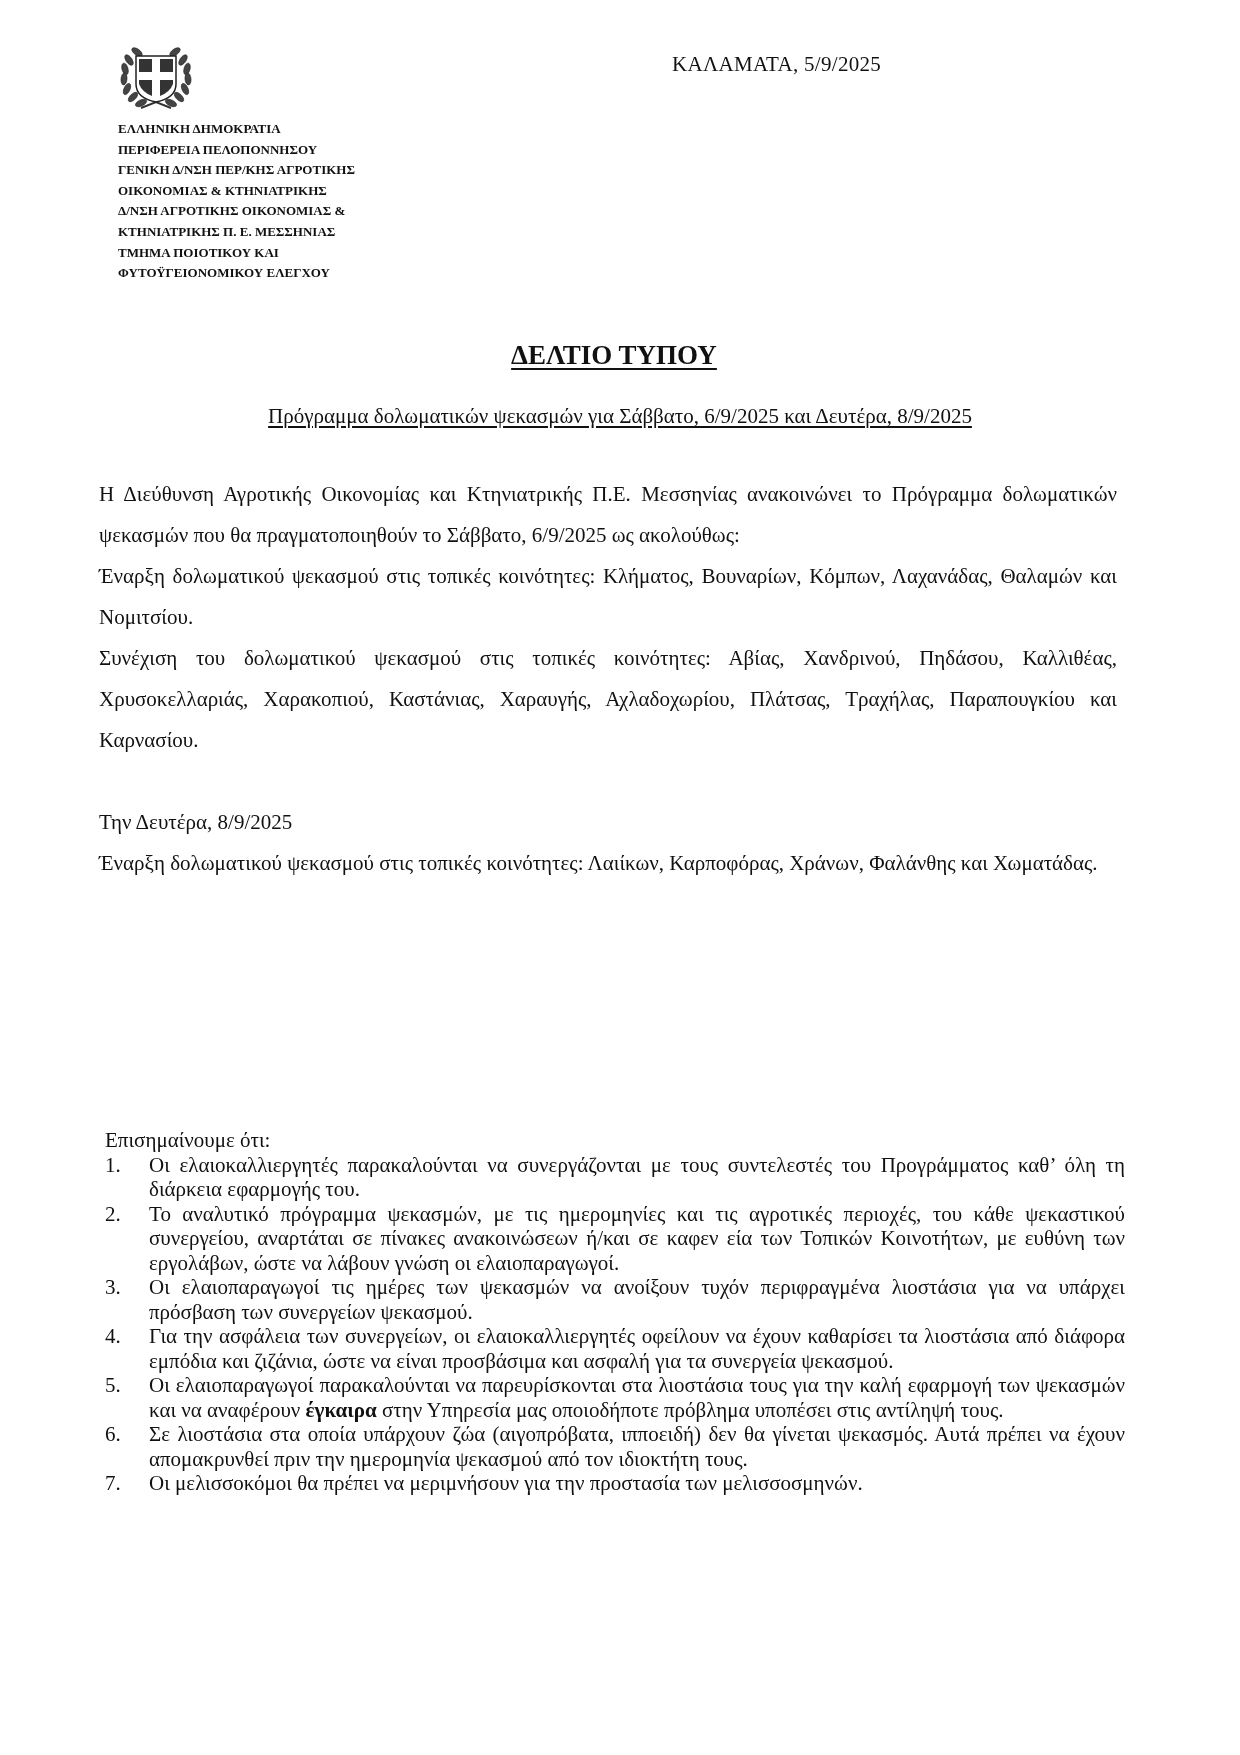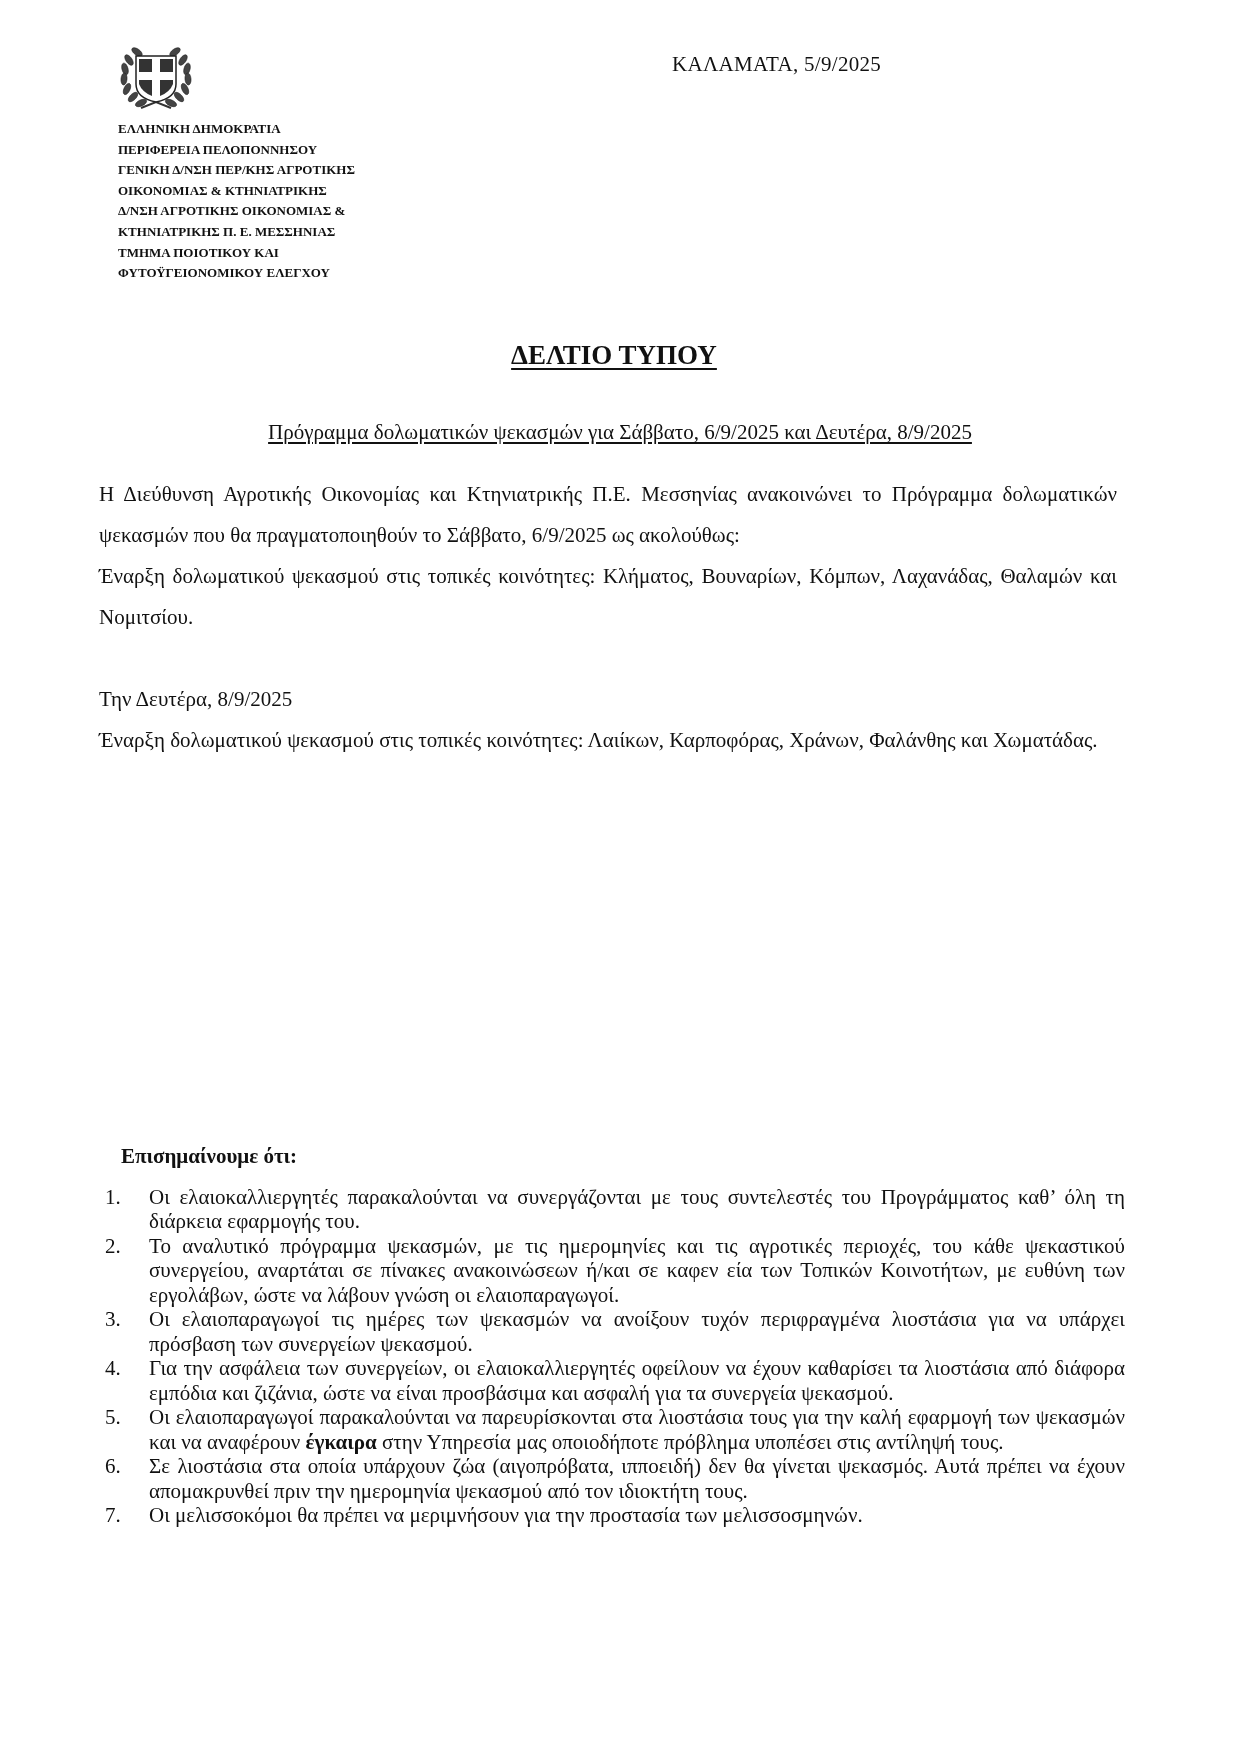--- a/index.html
+++ b/index.html
@@ -52,21 +52,21 @@
       text-align: center;
       font-weight: bold;
       font-size: 27px;
       text-decoration: underline;
       text-underline-offset: 4px;
     }
     .subtitle {
       position: absolute;
       left: 0;
       width: 1240px;
-      top: 420px;
+      top: 404px;
       text-align: center;
       font-size: 21px;
       text-decoration: underline;
       text-underline-offset: 3px;
     }
     .body-text {
       position: absolute;
       left: 99px;
       width: 1018px;
       top: 474px;
@@ -80,22 +80,22 @@
     .spacer { height: 41px; }
     .notes {
       position: absolute;
       left: 105px;
       width: 1020px;
       top: 1128px;
       font-size: 21px;
       line-height: 24.5px;
     }
     .notes-heading {
-      font-weight: bold;
-      margin: 16px;
+      font-weight: normal;
+      margin: 0;
     }
     .notes ol {
       margin: 0;
       padding: 0;
       list-style: none;
     }
     .notes li {
       position: relative;
       padding-left: 44px;
       text-align: justify;
@@ -159,20 +159,21 @@
     <div>ΦΥΤΟΫΓΕΙΟΝΟΜΙΚΟΥ ΕΛΕΓΧΟΥ</div>
   </div>
 
   <div class="title">ΔΕΛΤΙΟ ΤΥΠΟΥ</div>
 
   <div class="subtitle">Πρόγραμμα  δολωματικών ψεκασμών για  Σάββατο,  6/9/2025 και Δευτέρα, 8/9/2025</div>
 
   <div class="body-text">
     <p>Η Διεύθυνση Αγροτικής Οικονομίας και Κτηνιατρικής Π.Ε. Μεσσηνίας ανακοινώνει το Πρόγραμμα δολωματικών  ψεκασμών  που θα πραγματοποιηθούν  το Σάββατο, 6/9/2025 ως ακολούθως:</p>
     <p>Έναρξη δολωματικού ψεκασμού στις τοπικές κοινότητες: Κλήματος, Βουναρίων, Κόμπων, Λαχανάδας, Θαλαμών  και Νομιτσίου.</p>
+    <p>Συνέχιση του δολωματικού ψεκασμού στις τοπικές κοινότητες: Αβίας, Χανδρινού, Πηδάσου, Καλλιθέας, Χρυσοκελλαριάς, Χαρακοπιού, Καστάνιας, Χαραυγής, Αχλαδοχωρίου, Πλάτσας, Τραχήλας,  Παραπουγκίου και  Καρνασίου.</p>
     <div class="spacer"></div>
     <p>Την Δευτέρα, 8/9/2025</p>
     <p>Έναρξη δολωματικού ψεκασμού στις τοπικές κοινότητες: Λαιίκων, Καρποφόρας, Χράνων, Φαλάνθης και Χωματάδας.</p>
   </div>
 
   <div class="notes">
     <p class="notes-heading">Επισημαίνουμε ότι:</p>
     <ol>
       <li>
         <span class="num">1.</span>

